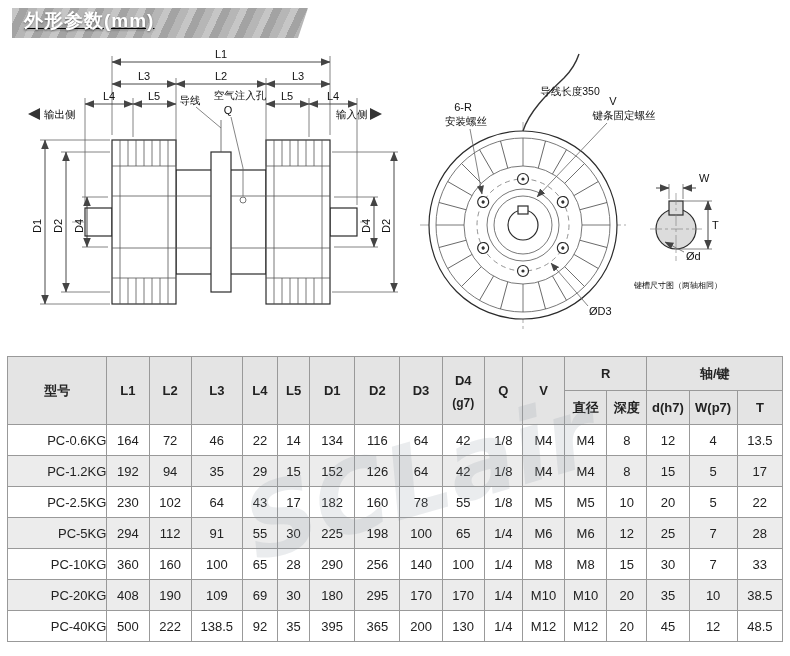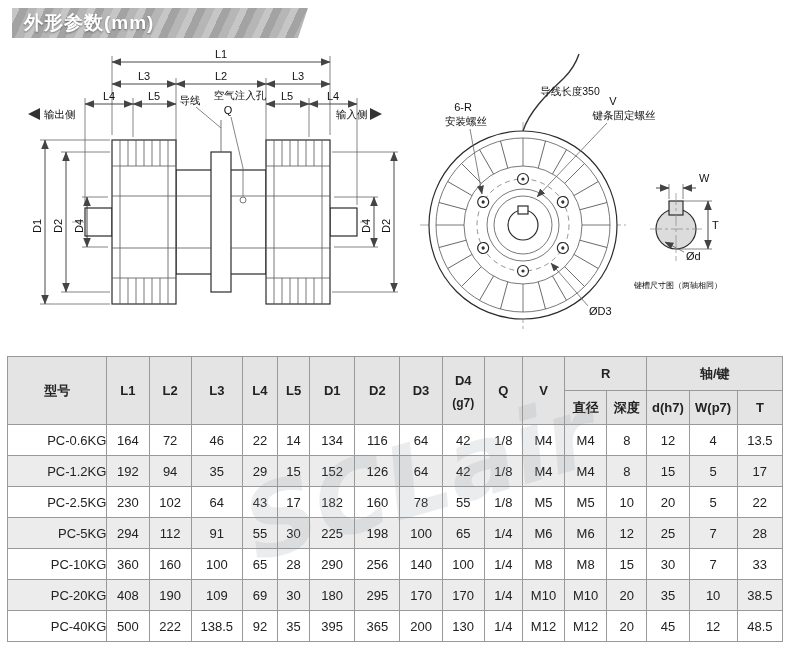--- a/index.html
+++ b/index.html
@@ -5,22 +5,23 @@
   html,body { margin:0; padding:0; background:#fff; }
   .page {
     position:relative; width:790px; height:656px; background:#fff;
     font-family:"Liberation Sans", sans-serif; overflow:hidden;
     outline:1px solid #ddd;
   }
   
   .title-banner {
     position:absolute; left:12px; top:8px; width:296px; height:30px;
     background:repeating-linear-gradient(115deg,#c6c6c6 0 7px,#a3a3a3 7px 15px,#b6b6b6 15px 23px);
-    display:flex; align-items:center; padding-left:12px; box-sizing:border-box;
+    display:flex; padding-left:12px; box-sizing:border-box;
     clip-path:polygon(0 0,100% 0,calc(100% - 10px) 100%,0 100%);
+    text-decoration:underline;
   }
   .title-banner span {
     color:#fff; font-size:19px; font-weight:bold; letter-spacing:1px;
     text-shadow:0 1px 2px rgba(0,0,0,.4);
   }
   
   svg.drawings { position:absolute; left:0; top:0; }
   .part { fill:#fff; stroke:#2b2b2b; stroke-width:1.2; }
   .part-thin { fill:none; stroke:#555; stroke-width:0.8; }
   .shaded { fill:#dcdcdc; }

